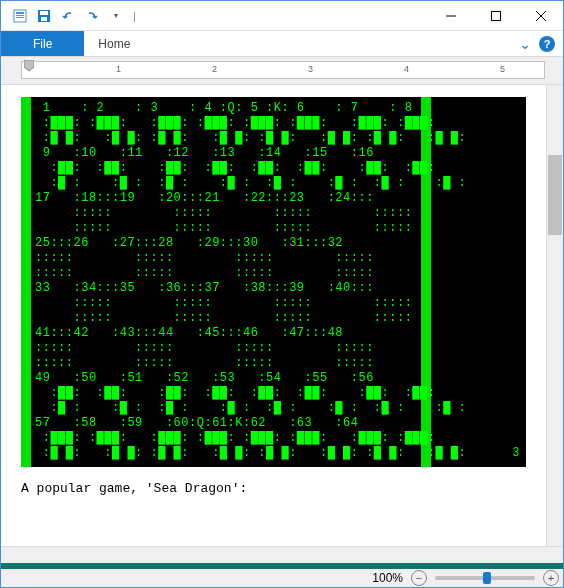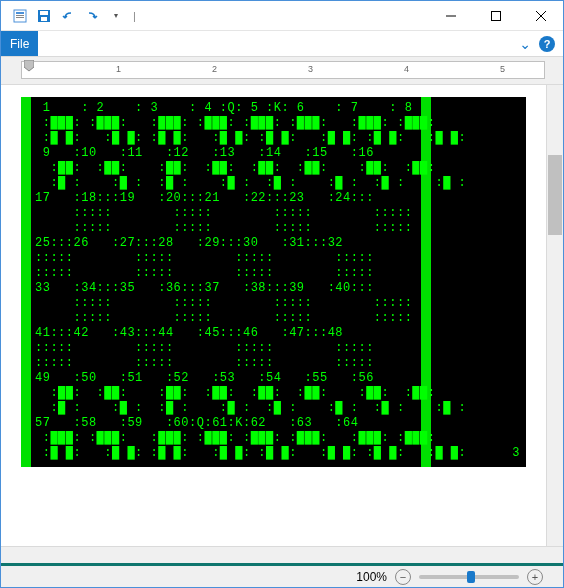--- a/index.html
+++ b/index.html
@@ -6,40 +6,40 @@
 body { font-family: 'Segoe UI', Tahoma, sans-serif; font-size: 12px; background: #fff; width: 564px; height: 588px; overflow: hidden; border: 1px solid #4a90d9; display: flex; flex-direction: column; }
 .titlebar { height: 30px; background: #fff; display: flex; align-items: center; padding: 0 0 0 8px; border-bottom: 1px solid #e5e5e5; }
 .qat { display: flex; align-items: center; gap: 2px; }
 .qat-icon { width: 22px; height: 22px; display: flex; align-items: center; justify-content: center; }
 .tb-sep { color: #888; margin: 0 6px; font-size: 11px; }
 .title-text { font-size: 12px; color: #000; }
 .window-controls { margin-left: auto; display: flex; }
 .win-btn { width: 45px; height: 29px; display: flex; align-items: center; justify-content: center; color: #000; font-family: Arial; }
 .win-btn.close { width: 45px; }
 .ribbon-tabs { height: 26px; display: flex; align-items: stretch; background: #fff; border-bottom: 1px solid #dadada; }
-.file-tab { background: #1979ca; color: #fff; padding: 0 9px; display: flex; align-items: center; font-size: 12px; }
+.file-tab { background: #1979ca; color: #fff; padding: 0 32px; display: flex; align-items: center; font-size: 12px; }
 .tab { padding: 0 14px; display: flex; align-items: center; color: #444; font-size: 12px; }
 .expand-area { margin-left: auto; display: flex; align-items: center; padding-right: 8px; gap: 8px; }
 .help-icon { width: 16px; height: 16px; border-radius: 50%; background: #1979ca; color: #fff; display: flex; align-items: center; justify-content: center; font-size: 11px; font-weight: bold; }
 .ruler-area { height: 28px; background: #f0f0f0; border-bottom: 1px solid #dadada; position: relative; }
 .ruler { position: absolute; left: 20px; right: 18px; top: 4px; height: 18px; background: #fff; border: 1px solid #c0c0c0; }
 .ruler-marks { position: relative; height: 100%; font-size: 9px; color: #666; }
 .ruler-num { position: absolute; top: 2px; }
 .content-area { flex: 1; display: flex; overflow: hidden; }
 .document { flex: 1; background: #fff; padding: 12px 8px 0 20px; font-family: 'Courier New', monospace; font-size: 13px; color: #000; overflow: hidden; }
 .scrollbar-v { width: 17px; background: #f0f0f0; border-left: 1px solid #dadada; position: relative; }
 .scroll-thumb { position: absolute; left: 1px; right: 1px; top: 70px; height: 80px; background: #c0c0c0; }
 .doc-text { margin-bottom: 8px; }
 .zchess-screen { width: 505px; height: 370px; background: #000; font-family: 'Courier New', monospace; font-size: 12px; line-height: 15px; color: #00ff00; padding: 21px 0 0 6px; position: relative; white-space: pre; letter-spacing: 0.5px; }
 .green-bar-l { position: absolute; left: 0; top: 0; bottom: 0; width: 10px; background: #00e000; }
 .green-bar-r { position: absolute; left: 400px; top: 0; bottom: 0; width: 10px; background: #00e000; }
 .board { position: absolute; left: 14px; top: 4px; width: 380px; }
 .side-text { position: absolute; left: 420px; top: 4px; }
 .side-page { position: absolute; right: 6px; bottom: 6px; color: #00ff00; }
-.status-bar { height: 24px; background: #f0f0f0; border-top: 3px solid #0f766e; display: flex; align-items: center; justify-content: flex-end; padding: 0 20px; gap: 8px; }
+.status-bar { height: 24px; background: #f0f0f0; border-top: 6px solid #0f766e; display: flex; align-items: center; justify-content: flex-end; padding: 0 4px; gap: 8px; }
 .zoom-slider { width: 100px; height: 4px; background: #c0c0c0; position: relative; border-radius: 2px; }
 .zoom-thumb { position: absolute; left: 48px; top: -4px; width: 8px; height: 12px; background: #1979ca; border-radius: 2px; }
 .zoom-btn { width: 16px; height: 16px; border: 1px solid #888; border-radius: 50%; display: flex; align-items: center; justify-content: center; font-size: 11px; color: #555; }
 .scrollbar-h { height: 17px; background: #f0f0f0; border-top: 1px solid #dadada; }
 .tab-marker { position: absolute; left: 2px; top: -2px; }
 </style>
 </head>
 <body>
 
 <div class="titlebar">
@@ -87,20 +87,21 @@
         <svg width="10" height="10">
           <line x1="0" y1="0" x2="10" y2="10" stroke="#000"></line>
           <line x1="10" y1="0" x2="0" y2="10" stroke="#000"></line>
         </svg>
       </div>
   </div>
 </div>
 
 <div class="ribbon-tabs">
   <div class="file-tab">File</div>
+  <div class="tab">Home</div>
   <div class="expand-area">
     <span style="color:#1979ca;font-size:14px">⌄</span>
     <div class="help-icon">?</div>
   </div>
 </div>
 
 <div class="ruler-area">
   <div class="ruler">
     <div class="tab-marker"><svg width="10" height="14">
           <polygon points="0,7 5,11 10,7 10,0 0,0" fill="#c0c0c0" stroke="#888"></polygon>
@@ -139,20 +140,21 @@
 :::::        :::::        :::::        :::::
 :::::        :::::        :::::        :::::
 49   :50   :51   :52   :53   :54   :55   :56
   :██:  :██:    :██:  :██:  :██:  :██:    :██:  :██:
   :█ :    :█ :  :█ :    :█ :  :█ :    :█ :  :█ :    :█ :
 57   :58   :59   :60:Q:61:K:62   :63   :64
  :███: :███:   :███: :███: :███: :███:   :███: :███:
  :█ █:   :█ █: :█ █:   :█ █: :█ █:   :█ █: :█ █:   :█ █:</div>
       <div class="side-page">3</div>
     </div>
+    <div class="doc-text" style="margin-top:14px">A popular game, 'Sea Dragon':</div>
   </div>
   <div class="scrollbar-v">
     <div class="scroll-thumb"></div>
   </div>
 </div>
 
 <div class="scrollbar-h"></div>
 
 <div class="status-bar">
   <span>100%</span>

